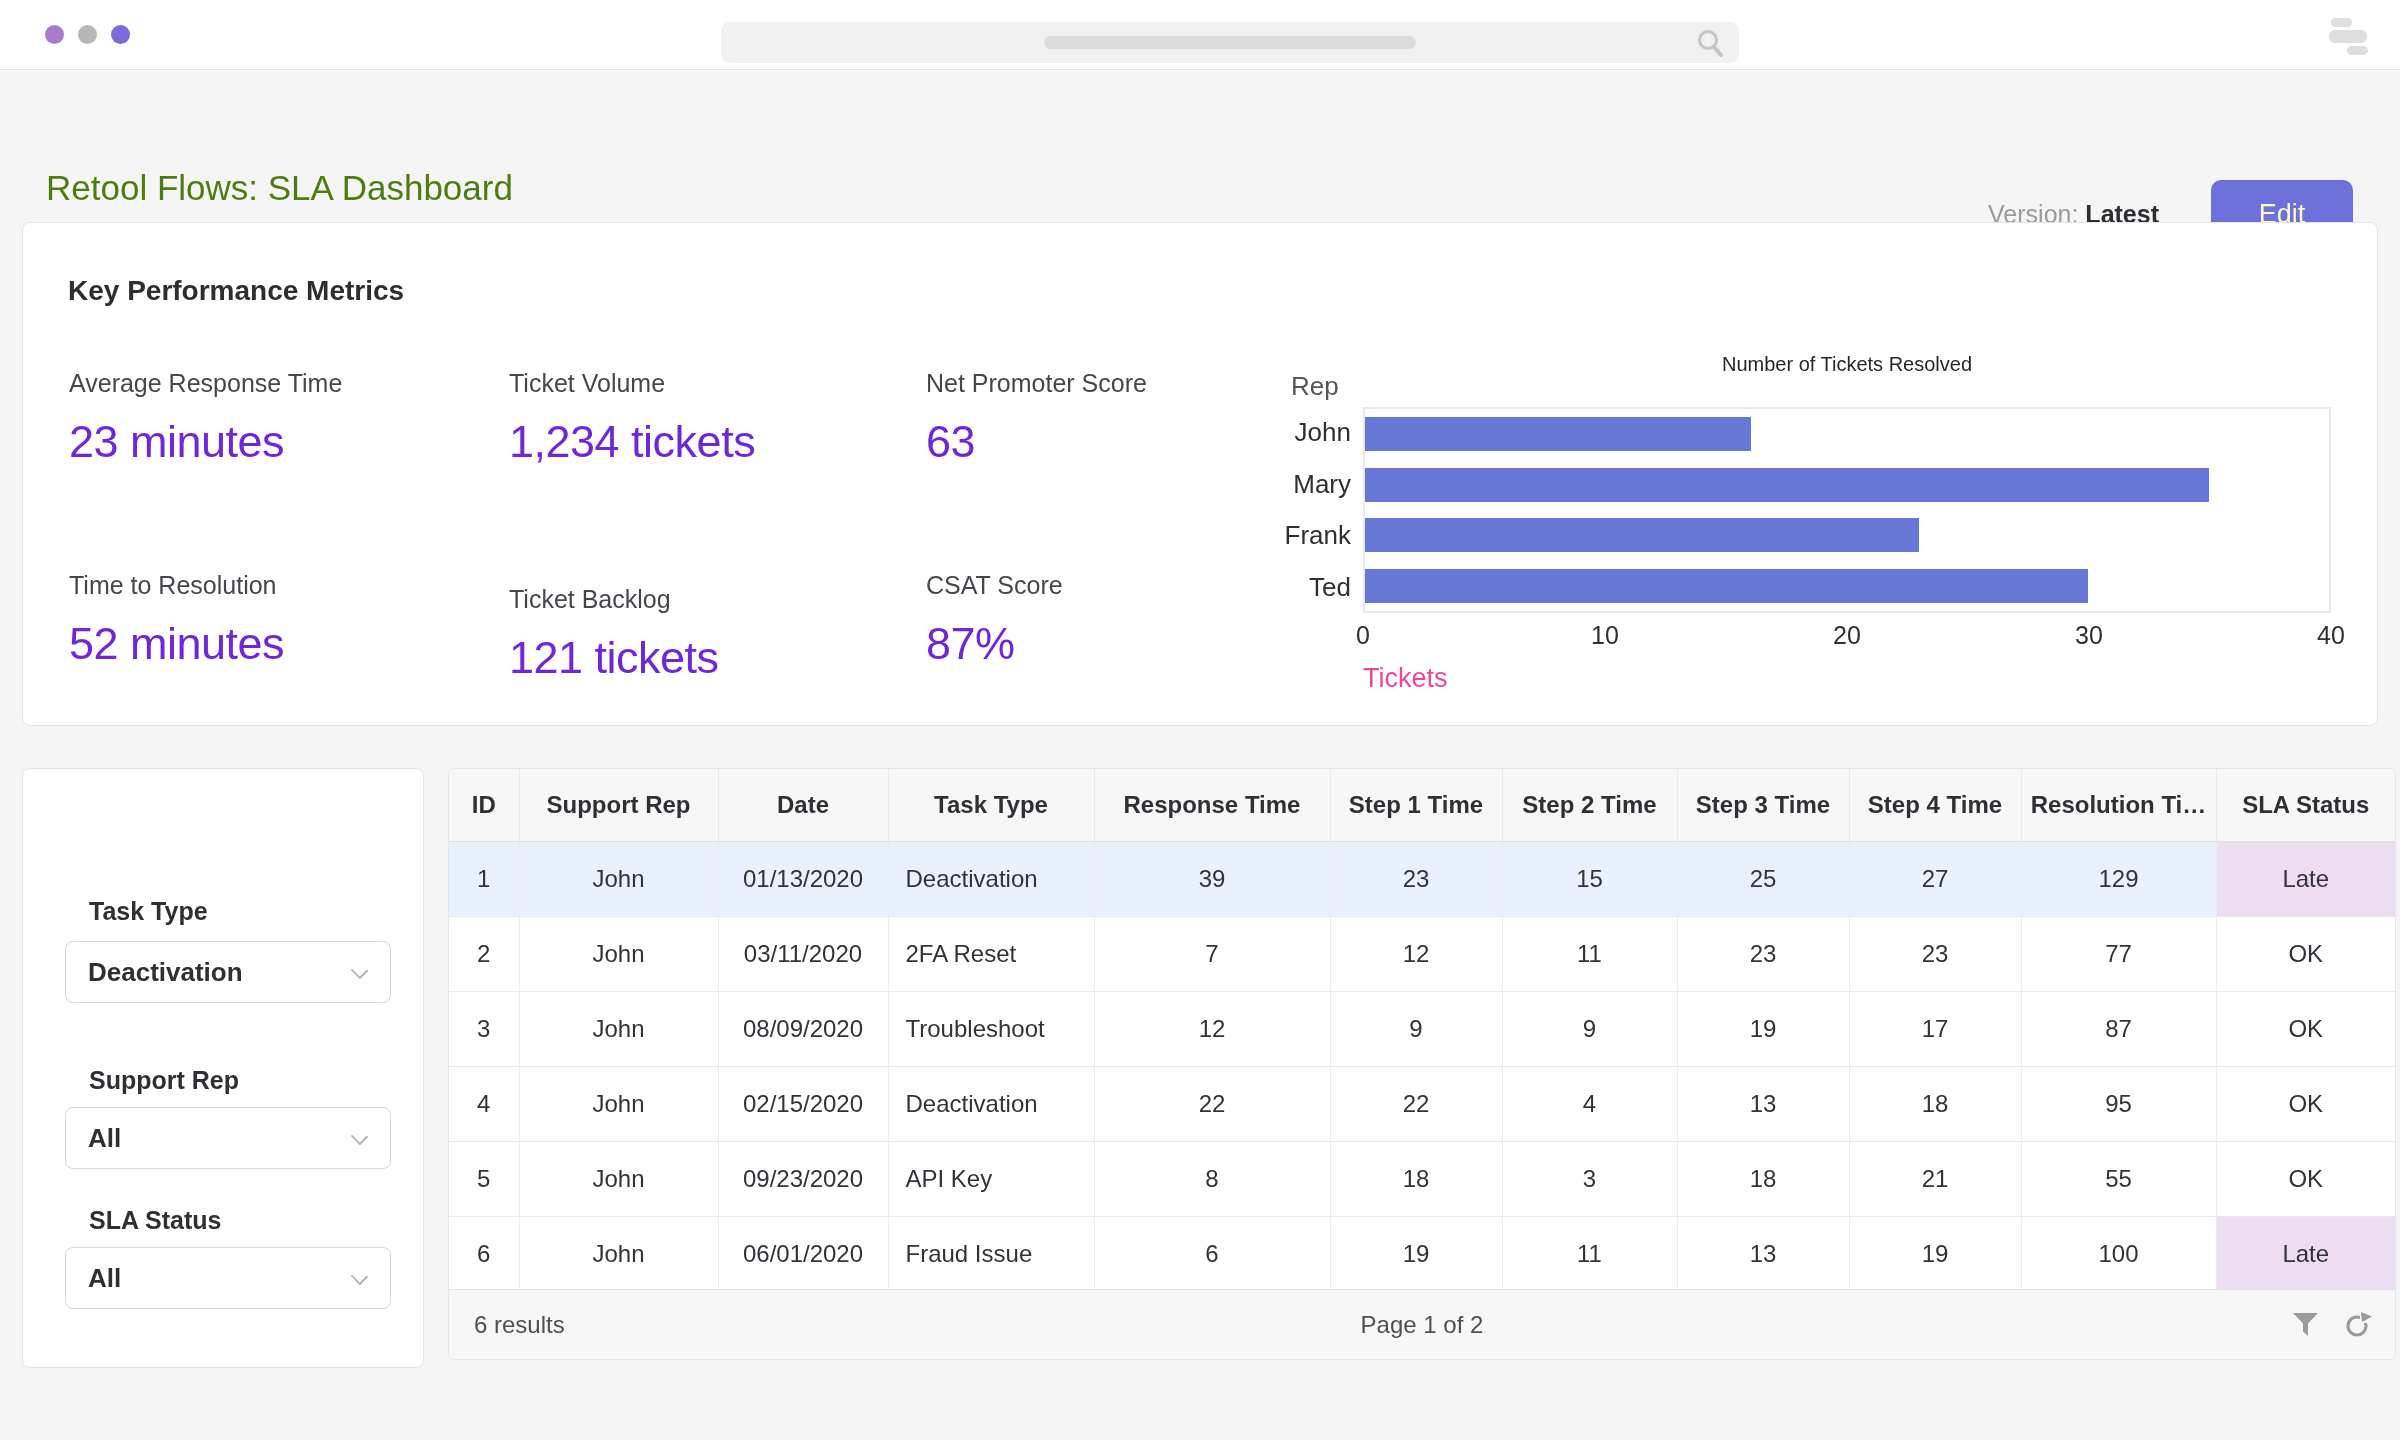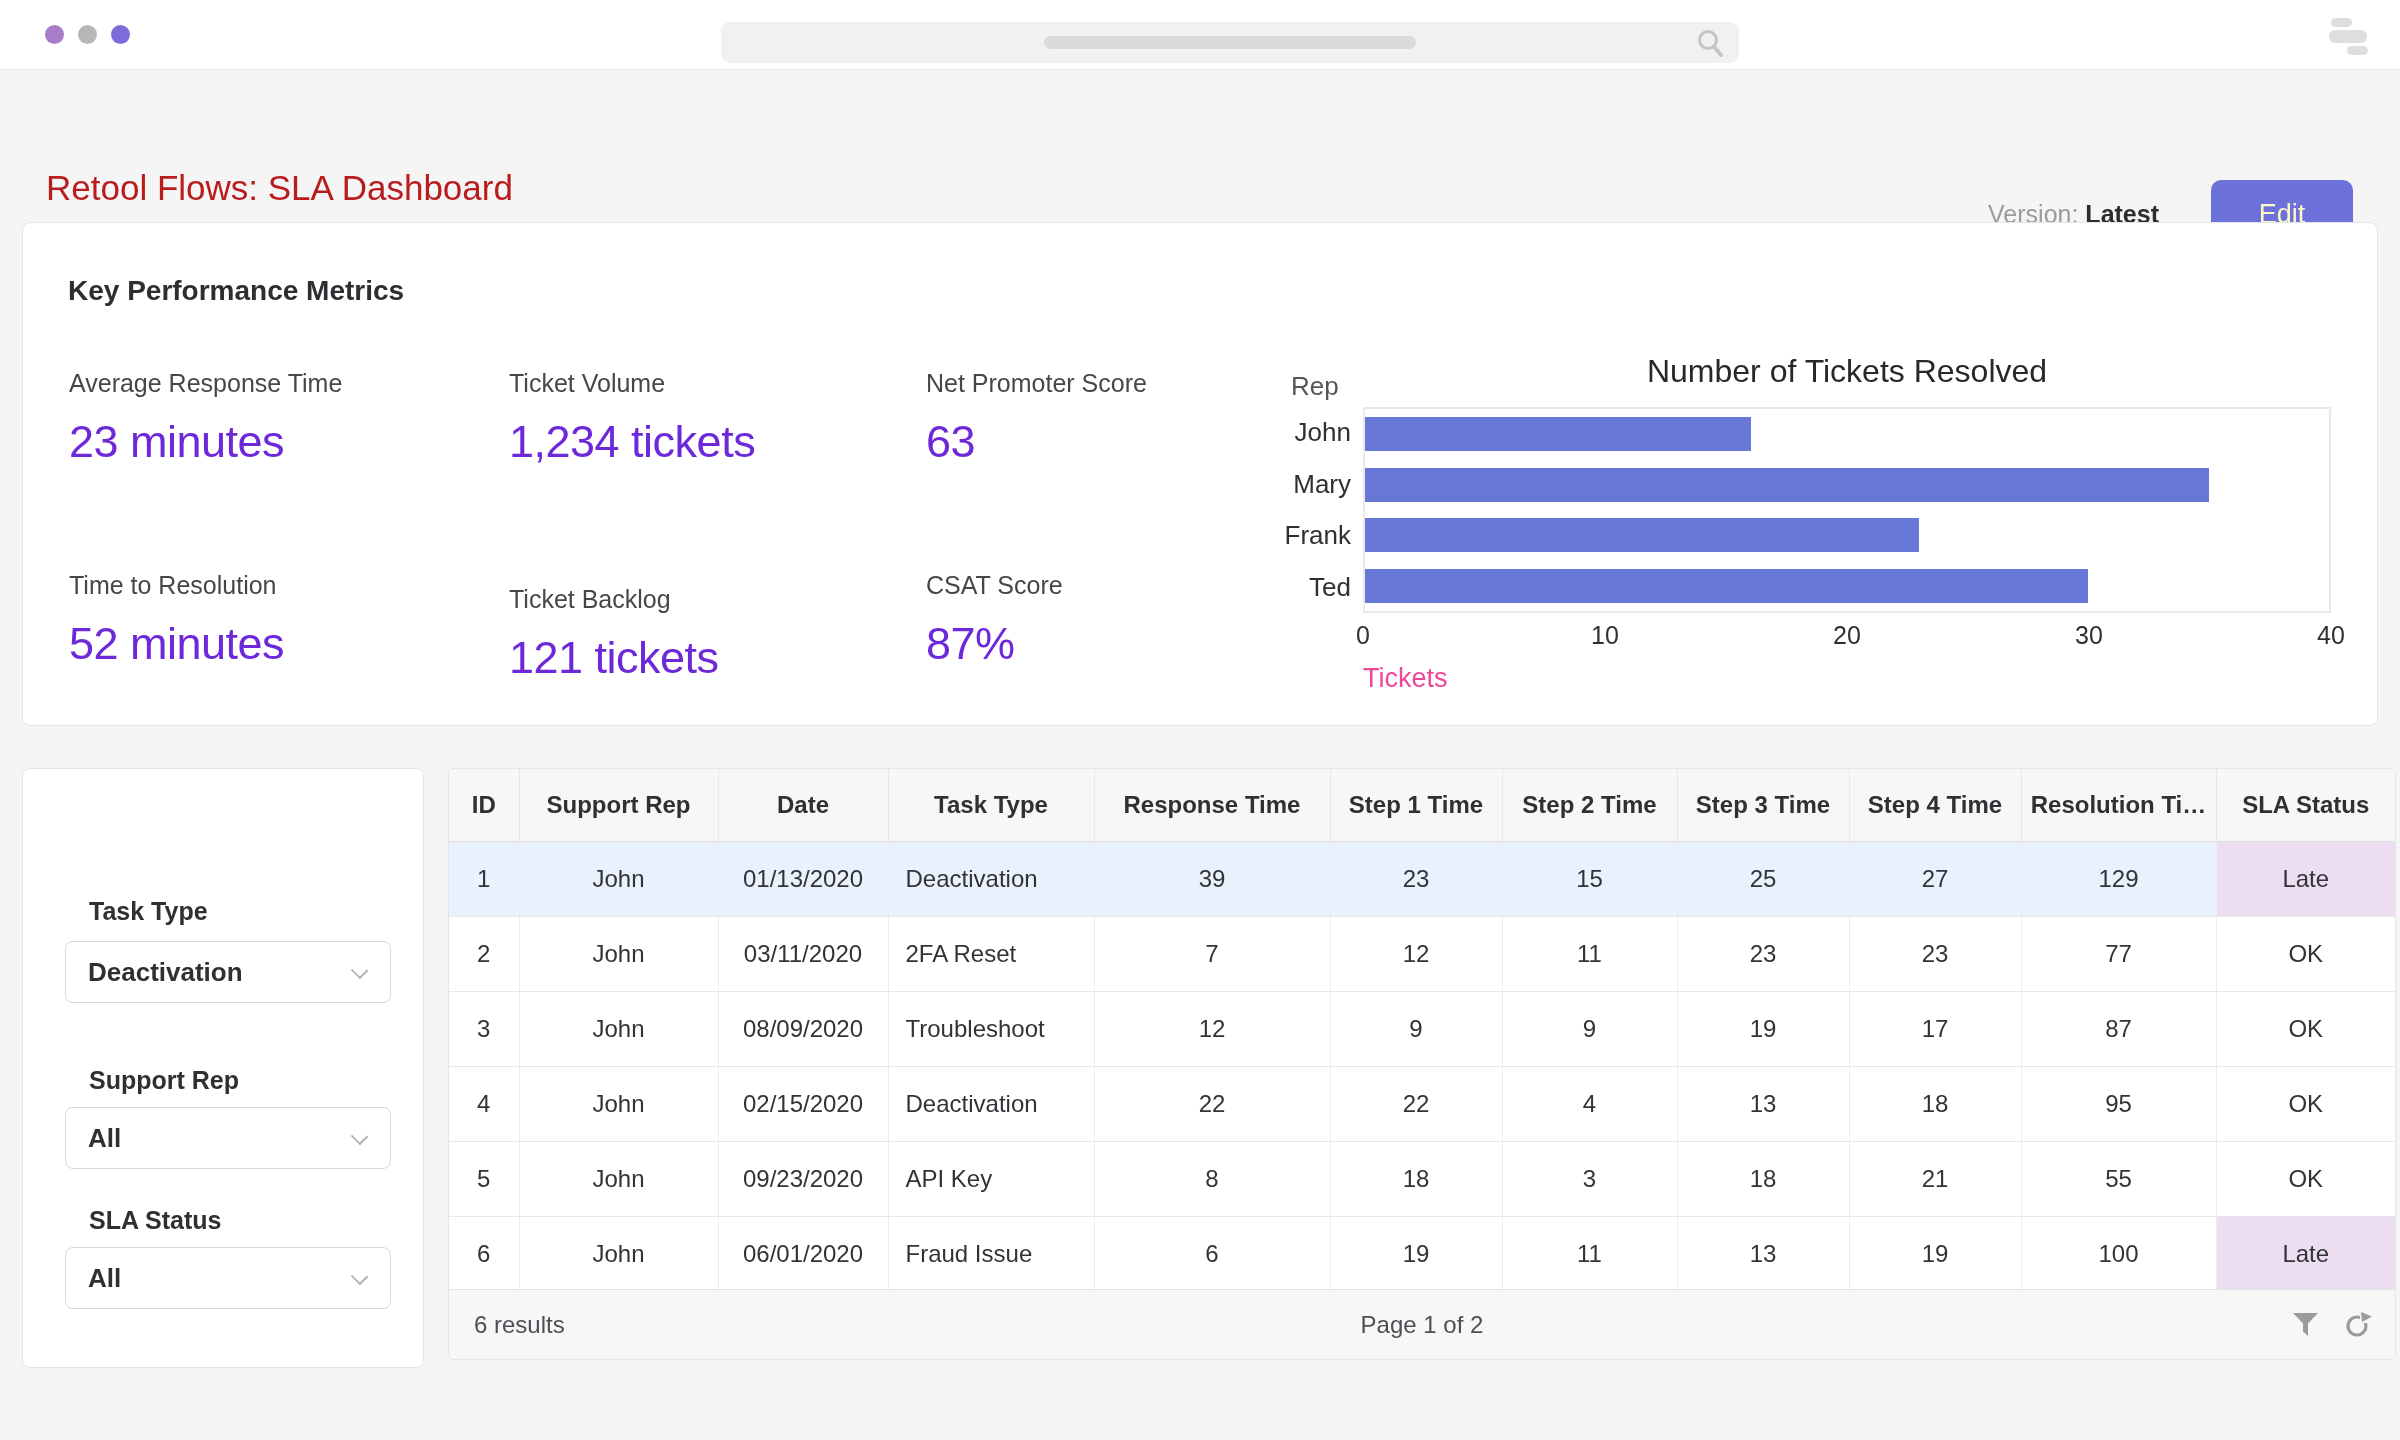--- a/index.html
+++ b/index.html
@@ -16,38 +16,38 @@
   .dot { width:19px; height:19px; border-radius:50%; }
   .dot1 { background:#a87cc9; } .dot2 { background:#b9b7b5; } .dot3 { background:#7c6bd9; }
   .searchbar { position:absolute; left:721px; top:22px; width:1018px; height:41px;
                background:#f1f1f2; border-radius:9px; }
   .search-line { position:absolute; left:323px; top:14px; width:372px; height:13px;
                  border-radius:7px; background:#dbdbdc; }
   .search-glass { position:absolute; right:12px; top:5px; }
   .menu-icon { position:absolute; right:30px; top:15px; }
   
   .page-header { position:absolute; left:0; top:70px; width:2400px; height:150px; }
-  .page-title { position:absolute; left:46px; top:98px; font-size:35px; font-weight:500; color:#b91c1c;text-align:center; }
+  .page-title { position:absolute; left:46px; top:98px; font-size:35px; font-weight:500; color:#4d7c0f;text-align:center; }
   .header-right { position:absolute; right:47px; top:110px; height:68px; display:flex; align-items:center; gap:52px; }
   .version { font-size:25px; }
   .version .vlabel { color:#9b9b9e; }
   .version .vvalue { color:#2c2d31; font-weight:600; }
   .edit-btn { width:142px; height:68px; background:var(--accent); color:#fef9c3;
               border:none; border-radius:10px; font-size:27px; font-weight:500;
               font-family:inherit; display:flex; align-items:center; justify-content:center; }
   
   .card { position:absolute; background:#ffffff; border:1px solid #e5e5e7; border-radius:8px; }
   .kpm-card { left:22px; top:222px; width:2356px; height:504px; }
   .kpm-title { position:absolute; left:45px; top:52px; font-size:28px; font-weight:600; color:#2d2e32; }
   .metric { position:absolute; width:400px; }
   .metric .mlabel { font-size:25px; color:#46474c; }
   .metric .mvalue { font-size:45px; color:#6d28d9; margin-top:18px; letter-spacing:-0.5px; }
   
   .chart-title { position:absolute; left:1340px; top:130px; width:968px; text-align:center;
-                 font-size:32px; font-weight:500; color:#27282c; }
+                 font-size:20px; font-weight:500; color:#27282c; }
   .chart-ylabel { position:absolute; left:1268px; top:148px; font-size:26px; color:#55565a; }
   .chart-cats { position:absolute; left:1210px; top:184px; width:118px; height:206px;
                 display:flex; flex-direction:column; }
   .chart-cats .cat { flex:1; display:flex; align-items:center; justify-content:flex-end;
                      font-size:26px; color:#2f3034; }
   .chart-plot { position:absolute; left:1340px; top:184px; width:968px; height:206px;
                 background:#ffffff; border:2px solid #e9e9ea; display:flex;
                 flex-direction:column; justify-content:space-around; }
   .bar-row { height:25%; display:flex; align-items:center; }
   .bar { height:34px; background:var(--bar); }

